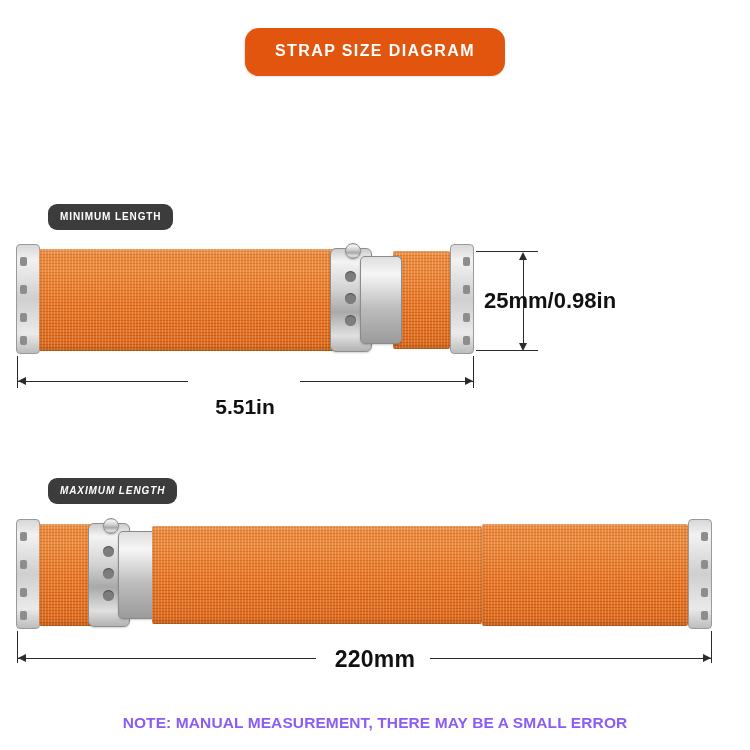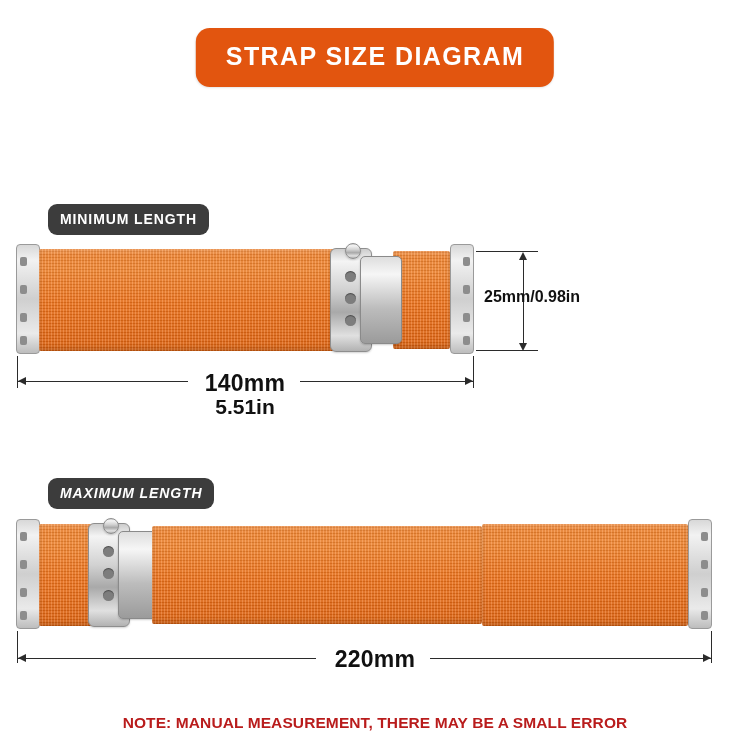--- a/index.html
+++ b/index.html
@@ -24,34 +24,34 @@
   
   .title-pill {
     position: absolute;
     left: 50%;
     transform: translateX(-50%);
     top: 28px;
     background: #e2550f;
     color: #ffffff;
     border-radius: 14px;
     padding: 14px 30px 16px 30px;
-    font-size: 25px;
+    font-size: 16px;
     font-weight: bold;
     letter-spacing: 1.4px;
     white-space: nowrap;
     box-shadow: 0 1px 2px rgba(0,0,0,0.10);
   }
 
   
   .tag {
     position: absolute;
     background: #3c3c3c;
     color: #ffffff;
     border-radius: 9px;
-    font-size: 14px;
+    font-size: 10px;
     font-weight: bold;
     letter-spacing: 0.9px;
     padding: 7px 12px 8px 12px;
     white-space: nowrap;
   }
   #tag-min { left: 48px; top: 204px; }
   #tag-max { left: 48px; top: 478px; font-style: italic; }
 
   
   .strap {
@@ -162,32 +162,32 @@
     text-align: center;
   }
   .dim-label.big {
     font-size: 23px;
     letter-spacing: 0.2px;
   }
   .dim-label.big2 {
     font-size: 21px;
   }
   .dim-label.width-label {
-    font-size: 16px;
+    font-size: 22px;
   }
 
   .note {
     position: absolute;
     left: 0;
     width: 750px;
     bottom: 18px;
     text-align: center;
     font-size: 15.5px;
     font-weight: bold;
-    color: #b91c1c;
+    color: #8b5cf6;
     letter-spacing: 0.1px;
   }
 </style>
 </head>
 <body>
 
 <div class="page">
 
   <div class="title-pill">STRAP SIZE DIAGRAM</div>
 
@@ -231,21 +231,20 @@
   <div class="arrow up" style="left:519px; top:252px;"></div>
   <div class="arrow down" style="left:519px; top:343px;"></div>
   <div class="dim-label width-label" style="left:484px; top:288px; width:260px; text-align:left;">25mm/0.98in</div>
 
   <div class="dim-line-v" style="left:17px; top:356px; height:32px;"></div>
   <div class="dim-line-v" style="left:473px; top:356px; height:32px;"></div>
   <div class="dim-line-h" style="left:18px; top:381px; width:170px;"></div>
   <div class="dim-line-h" style="left:300px; top:381px; width:173px;"></div>
   <div class="arrow left" style="left:18px; top:377px;"></div>
   <div class="arrow right" style="left:465px; top:377px;"></div>
-  <div class="dim-label big" style="left:180px; top:370px; width:130px;">140mm</div>
   <div class="dim-label big2" style="left:180px; top:395px; width:130px;">5.51in</div>
 
   <div class="strap" style="left:0; top:0; width:750px; height:750px;">
 
     <div class="lug" style="left:16px; top:519px; width:24px; height:110px;">
       <div class="notch" style="top:12px;"></div>
       <div class="notch" style="top:40px;"></div>
       <div class="notch" style="top:68px;"></div>
       <div class="notch" style="top:91px;"></div>
     </div>

